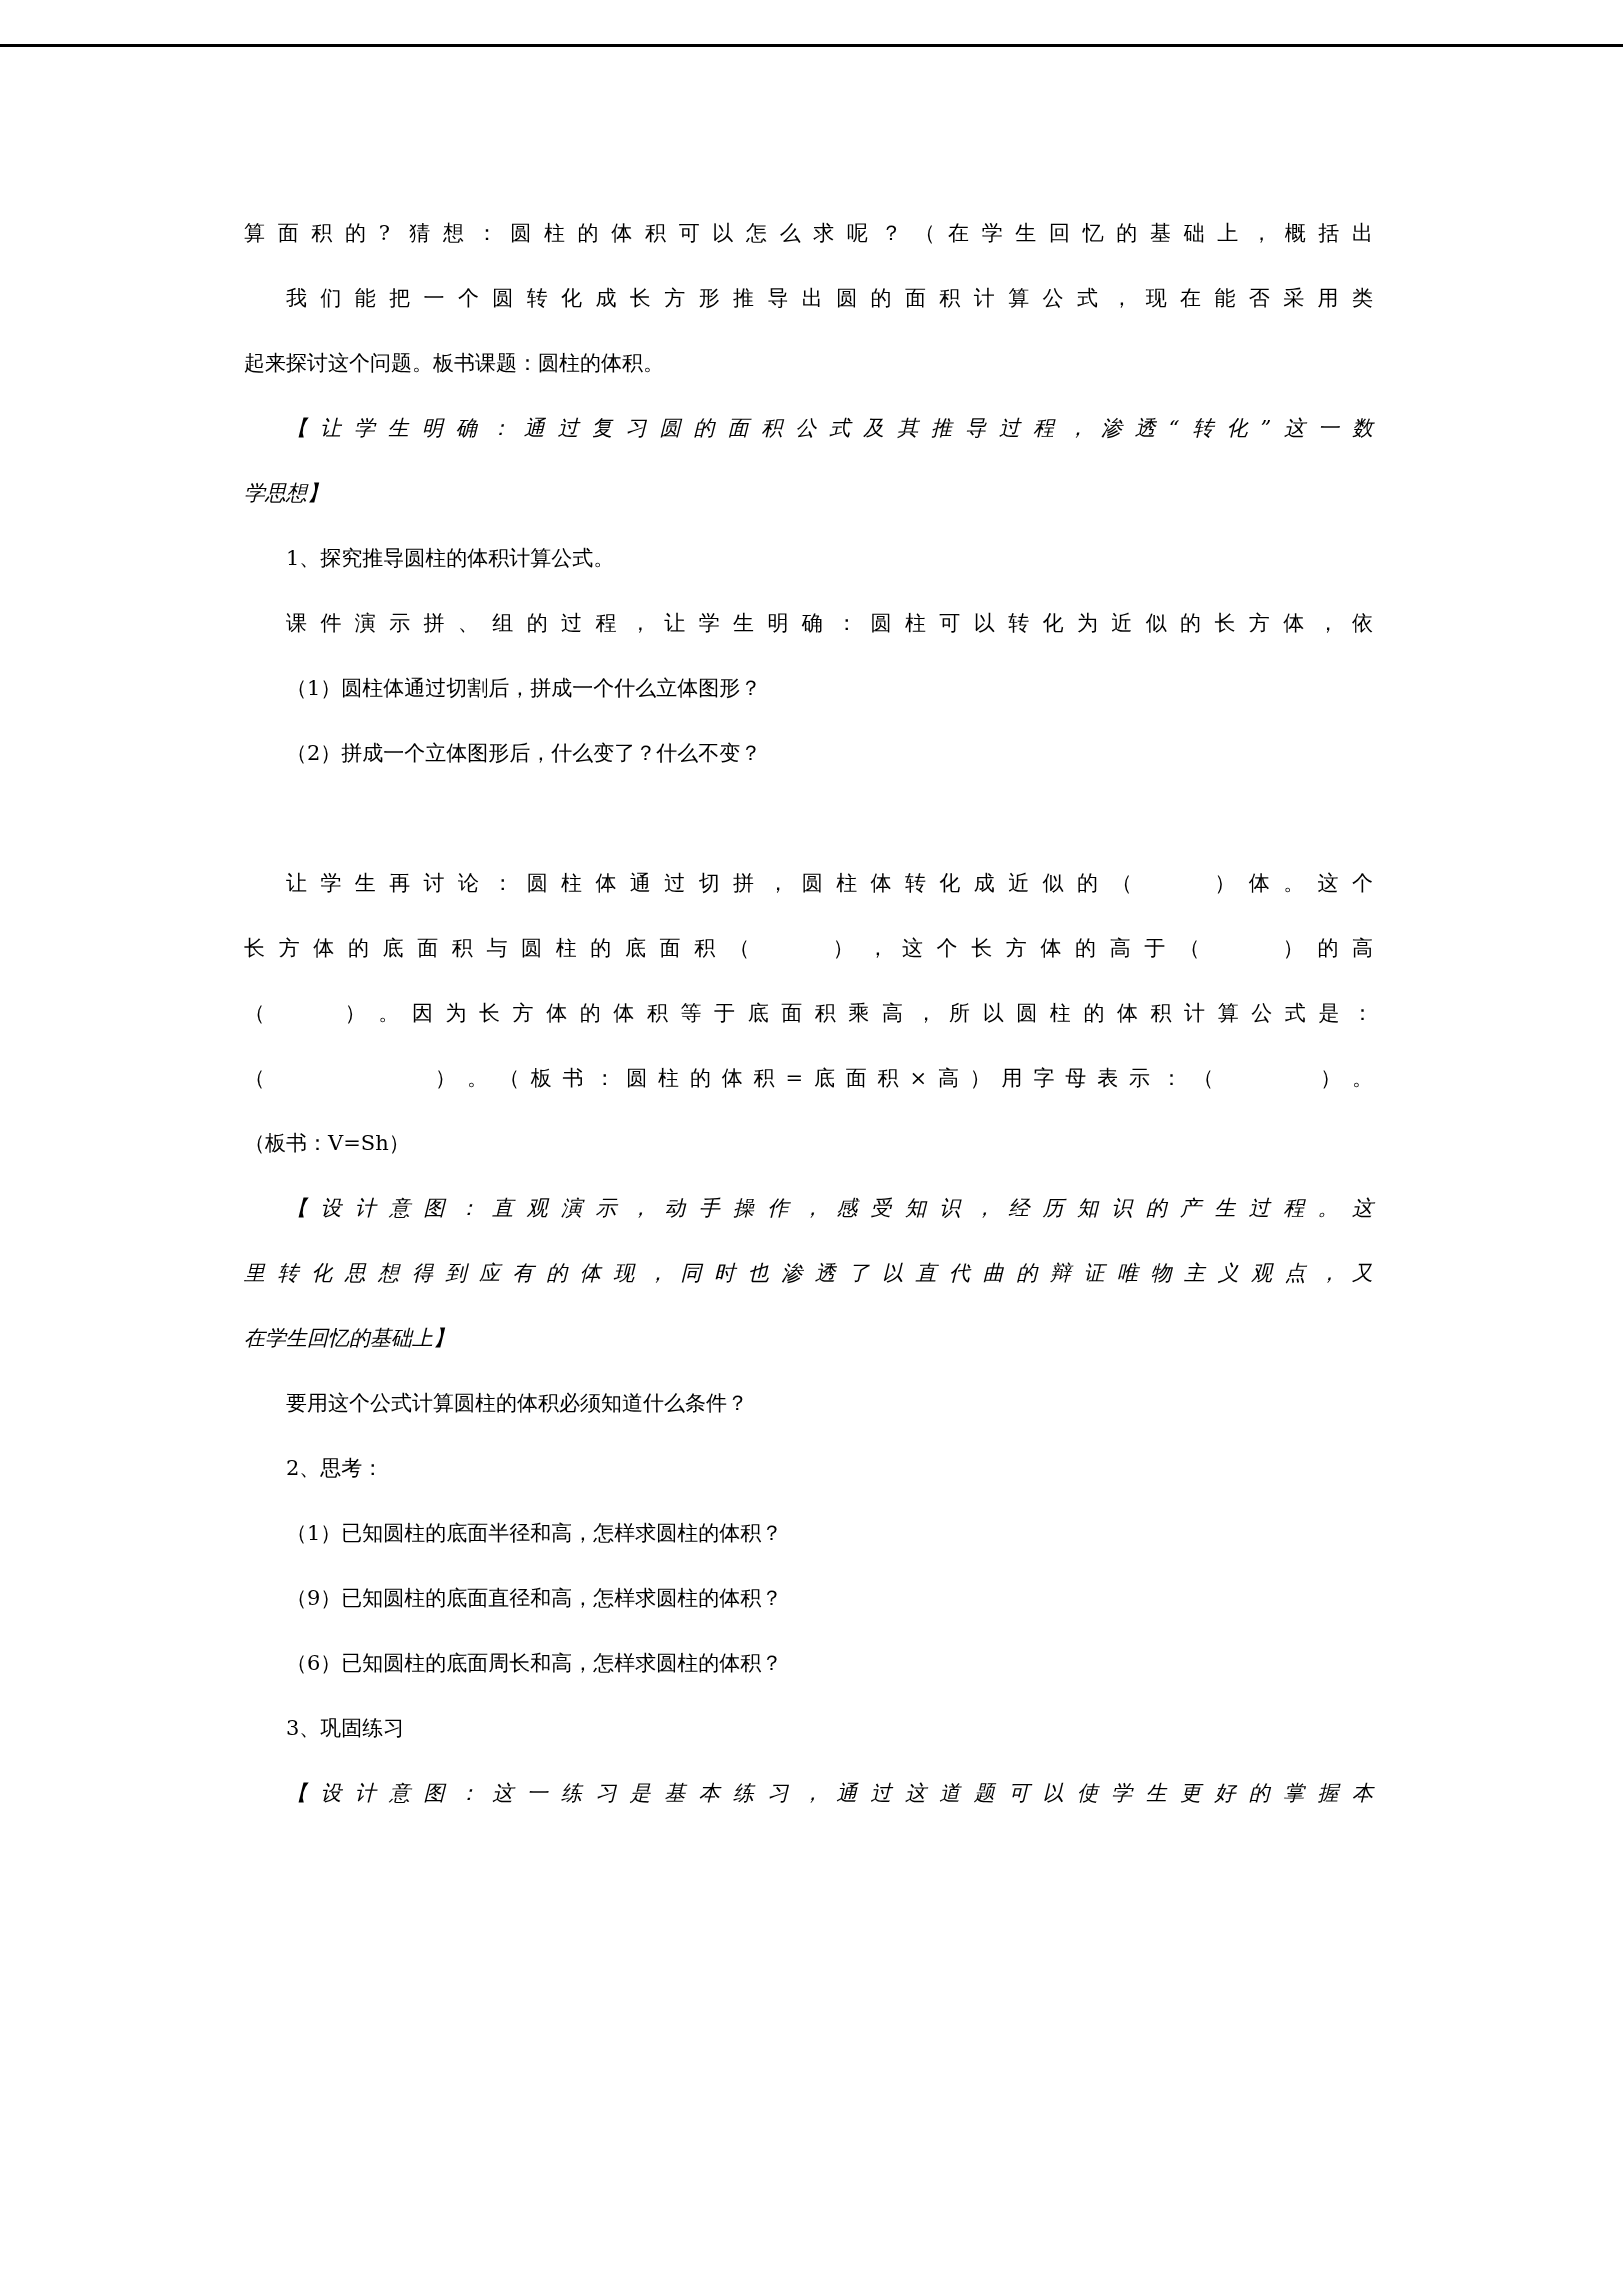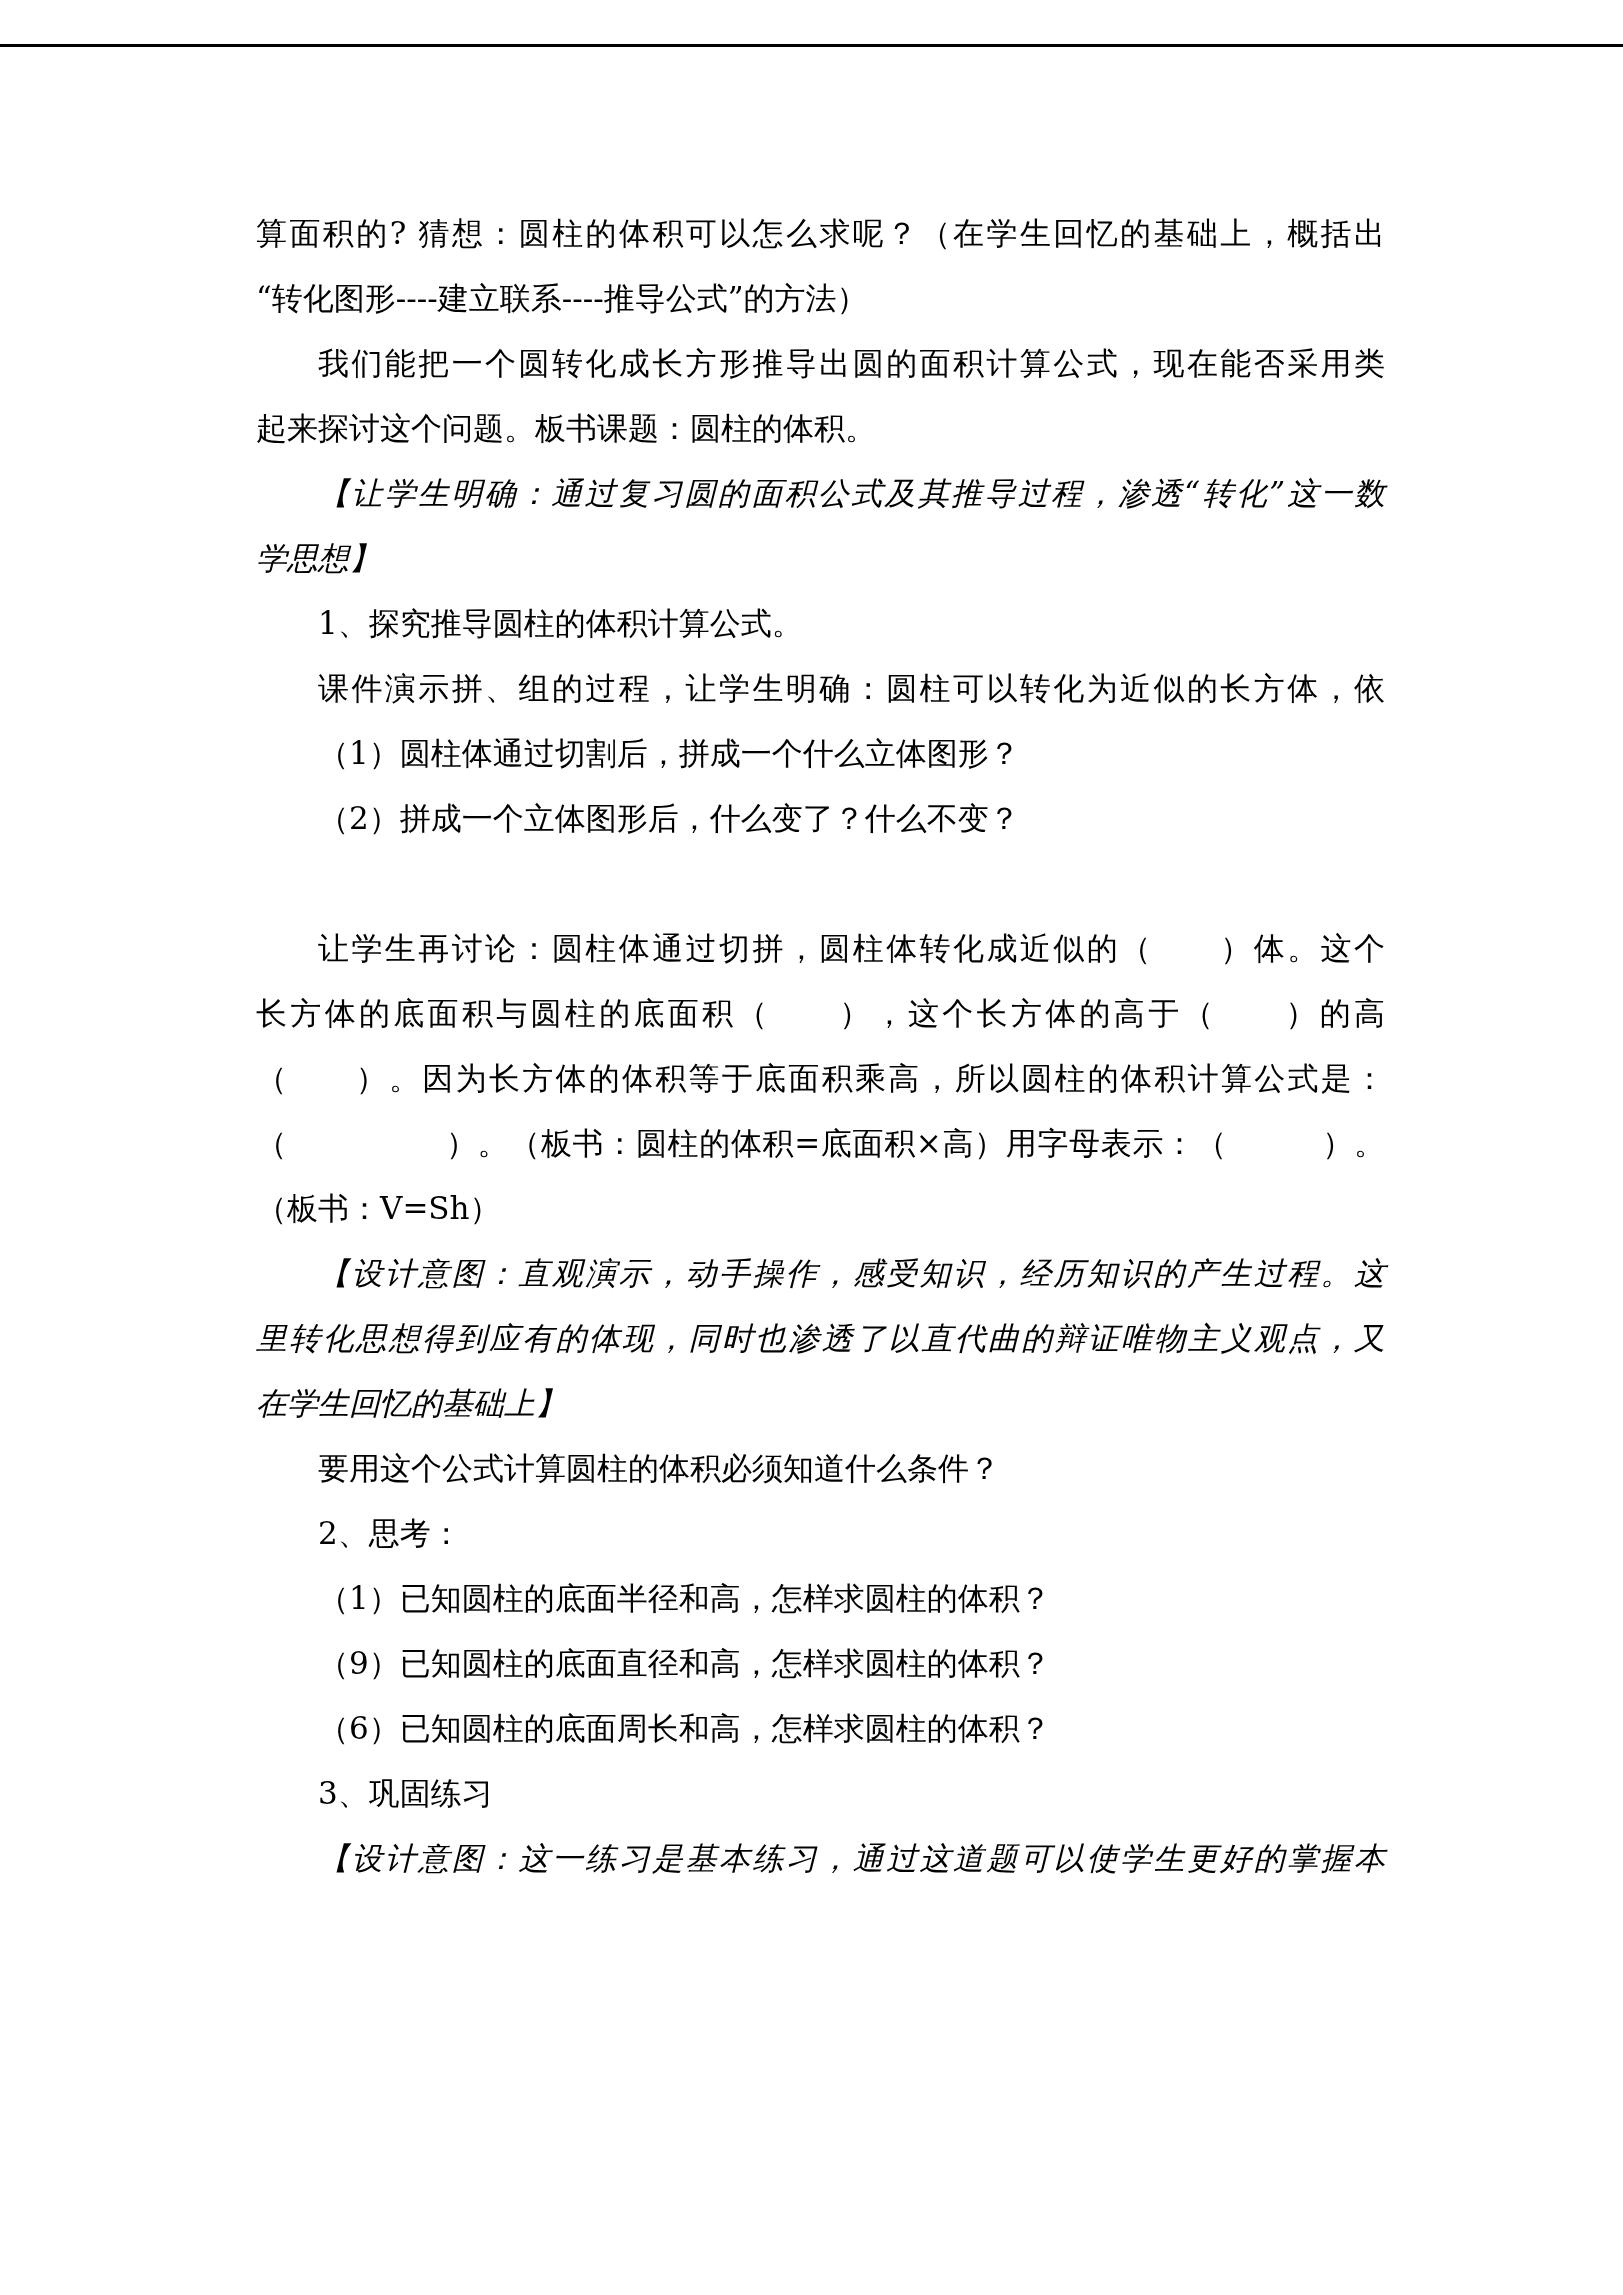--- a/index.html
+++ b/index.html
@@ -20,24 +20,24 @@
   .top-rule {
     position: absolute;
     left: 0;
     top: 44px;
     width: 1623px;
     height: 3.4px;
     background: #000000;
   }
   .doc-body {
     position: absolute;
-    left: 256px;
+    left: 244px;
     top: 201px;
     width: 1129px;
-    font-size: 31px;
+    font-size: 21px;
   }
   .line {
     height: 65px;
     line-height: 65px;
     text-align: left;
     white-space: normal;
     overflow: visible;
   }
   .line.indent { text-indent: 2em; }
   .line.stretch {
@@ -48,21 +48,20 @@
   .line.kai { font-style: italic; }
   .line.spacer { height: 65px; }
 </style>
 </head>
 <body>
 
 <div class="page">
   <div class="top-rule"></div>
   <div class="doc-body" id="doc-body">
       <div class="line stretch">算面积的? 猜想：圆柱的体积可以怎么求呢？（在学生回忆的基础上，概括出</div>
-      <div class="line">“转化图形----建立联系----推导公式”的方法）</div>
       <div class="line indent stretch">我们能把一个圆转化成长方形推导出圆的面积计算公式，现在能否采用类</div>
       <div class="line">起来探讨这个问题。板书课题：圆柱的体积。</div>
       <div class="line indent stretch kai">【让学生明确：通过复习圆的面积公式及其推导过程，渗透“转化”这一数</div>
       <div class="line kai">学思想】</div>
       <div class="line indent">1、探究推导圆柱的体积计算公式。</div>
       <div class="line indent stretch">课件演示拼、组的过程，让学生明确：圆柱可以转化为近似的长方体，依</div>
       <div class="line indent">（1）圆柱体通过切割后，拼成一个什么立体图形？</div>
       <div class="line indent">（2）拼成一个立体图形后，什么变了？什么不变？</div>
       <div class="line spacer"></div>
       <div class="line indent stretch">让学生再讨论：圆柱体通过切拼，圆柱体转化成近似的（　　）体。这个</div>

